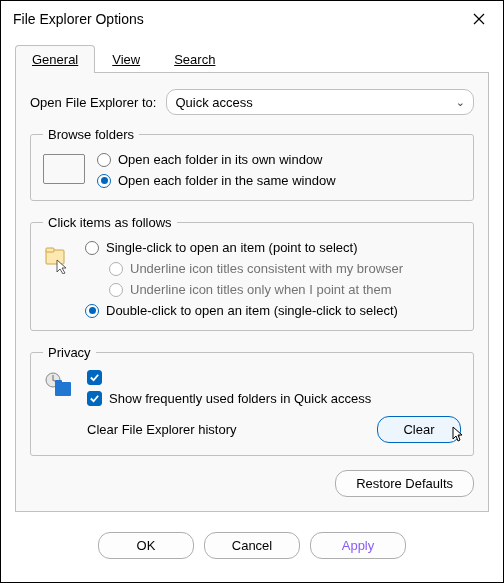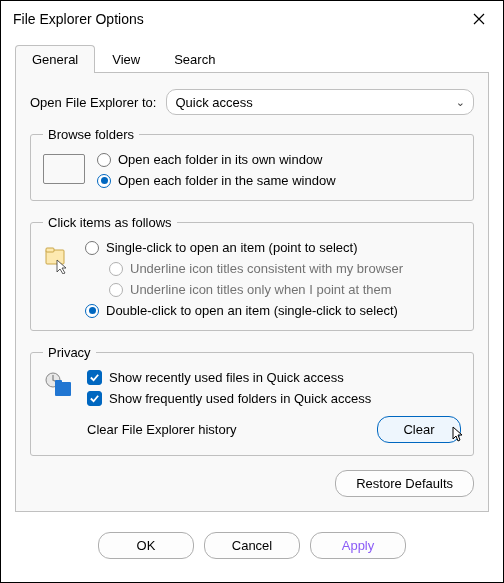--- a/index.html
+++ b/index.html
@@ -24,20 +24,21 @@
 .titlebar .title { font-size: 14px; }
 .titlebar .close {
   width: 40px; height: 28px;
   display: flex; align-items: center; justify-content: center;
   font-size: 15px; cursor: default;
 }
 .tabstrip {
   display: flex;
   padding: 8px 14px 0 14px;
   position: relative;
+  text-decoration: underline;
 }
 .tabstrip::after {
   content: "";
   position: absolute;
   left: 14px; right: 14px;
   bottom: 0;
   height: 1px;
   background: #c0c0c0;
 }
 .tab {
@@ -268,21 +269,20 @@
           <rect x="12" y="8" width="7" height="4" rx="1" fill="#2176d2"></rect>
         </svg>
       </div>
       <div class="fs-rows">
         <label class="check-line">
           <span class="checkbox">
             <svg viewBox="0 0 12 12">
                 <path d="M2 6 L5 9 L10 3" stroke="#fff" stroke-width="2" fill="none"></path>
               </svg>
           </span>
-          <span>Show recently used files in Quick access</span>
         </label>
         <label class="check-line">
           <span class="checkbox">
             <svg viewBox="0 0 12 12">
                 <path d="M2 6 L5 9 L10 3" stroke="#fff" stroke-width="2" fill="none"></path>
               </svg>
           </span>
           <span>Show frequently used folders in Quick access</span>
         </label>
       </div>

